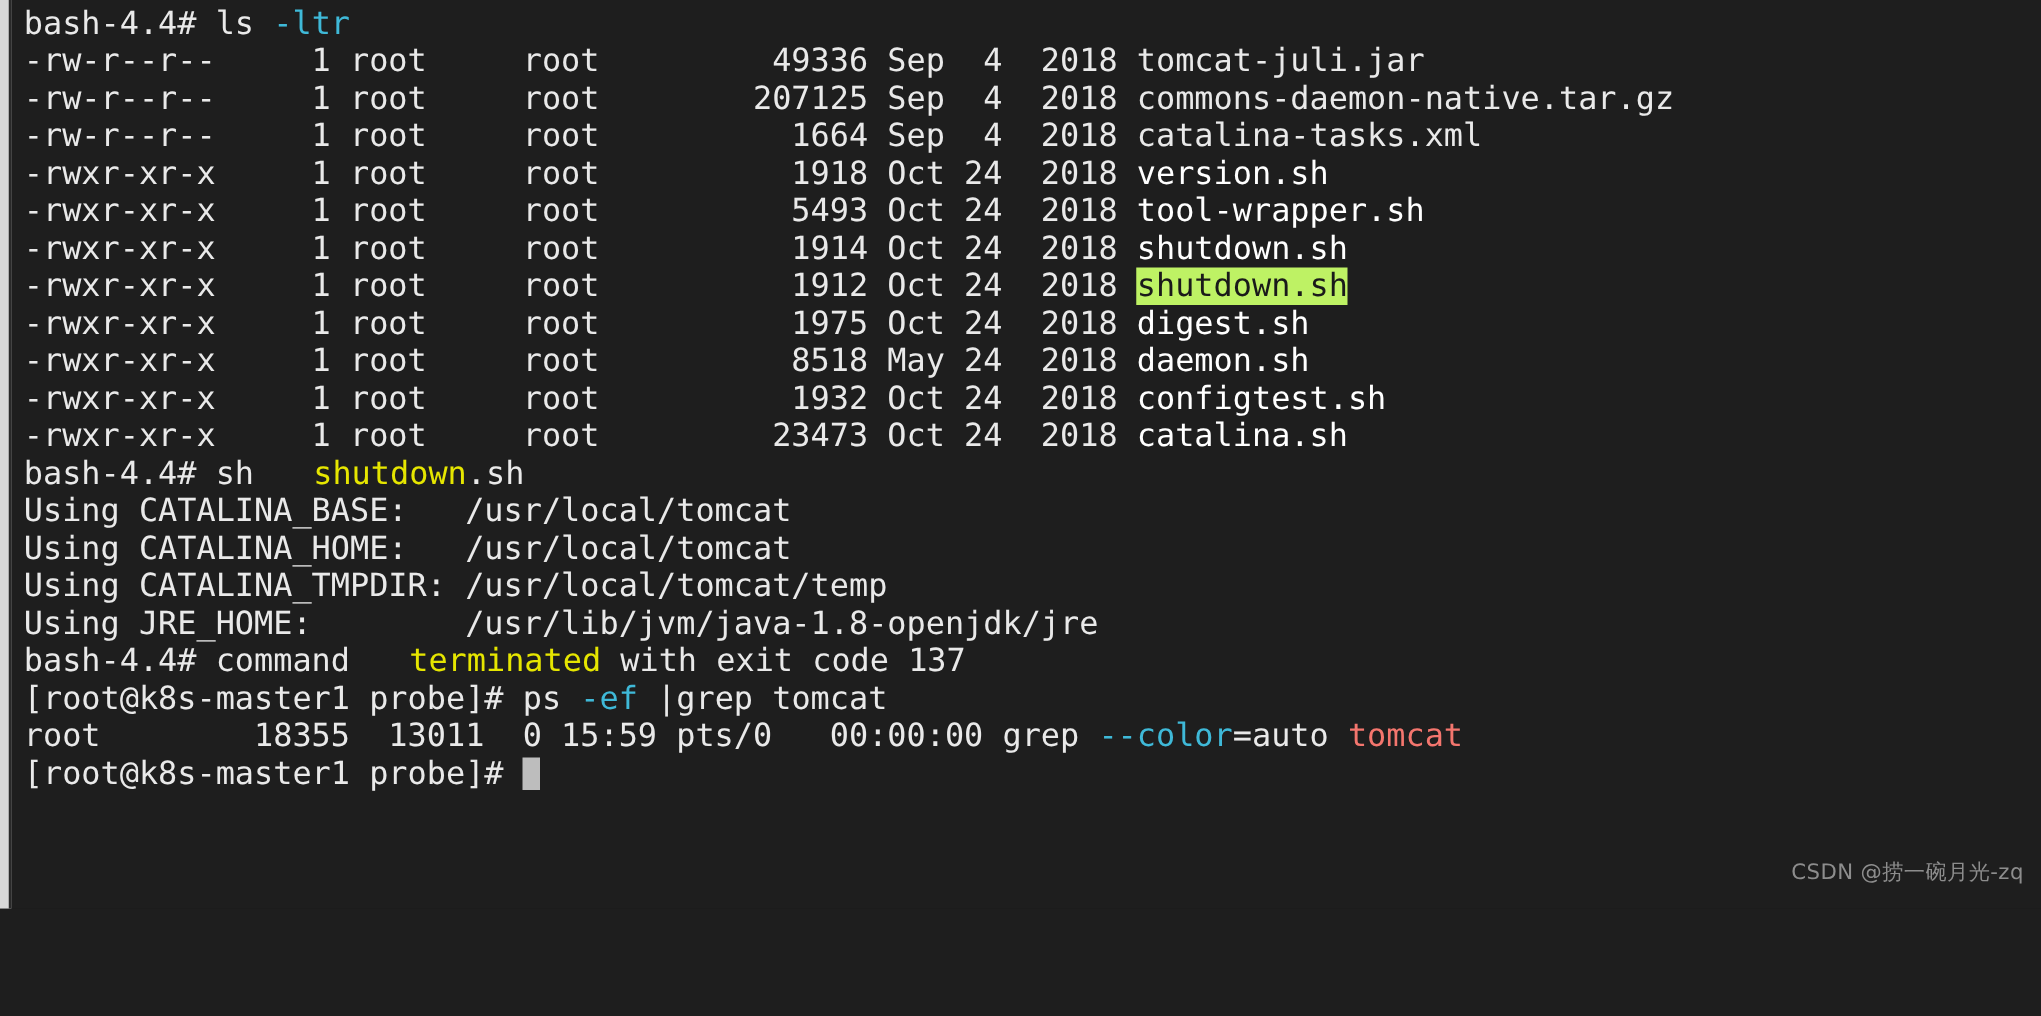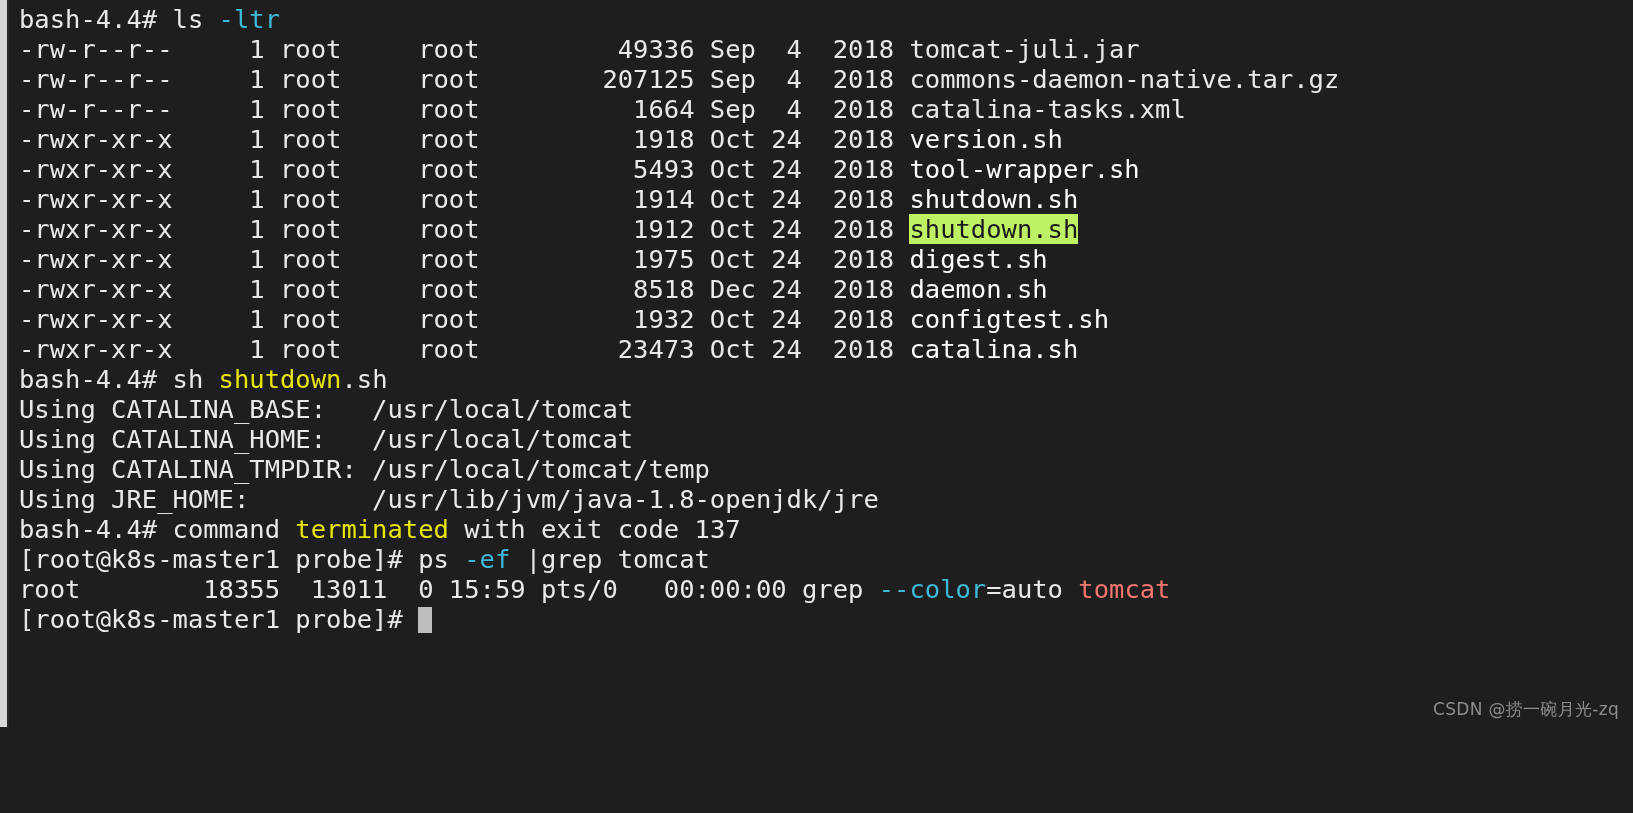--- a/index.html
+++ b/index.html
@@ -40,38 +40,38 @@
     font-size: 25.5px;
     line-height: 30px;
     white-space: pre;
     color: #e8e8e8;
     letter-spacing: 0px;
     height: 30px;
   }
   .fg-white   { color: #e9e9e9; }
   .fg-cyan    { color: #3fb9d8; }
   .fg-green   { color: #ffffff; }
-  .fg-yellow  { color: #e6e600; }
+  .fg-yellow  { color: #e6e600; margin-left: 32px; }
   .fg-red     { color: #f4766e; }
   .hl-green {
     background: #bef264;
     color: #1a1a1a;
     text-align: center;
   }
   .cursor {
     display: inline-block;
     width: 14px;
     height: 26px;
     background: #bdbdbd;
     vertical-align: -5px;
   }
   #watermark {
     position: absolute;
     right: 14px;
-    bottom: 6px;
+    bottom: 18px;
     color: #8d8d8d;
     font-size: 17px;
     font-family: "DejaVu Sans", "Liberation Sans", sans-serif;
     letter-spacing: 0.3px;
     white-space: pre;
   }
 </style>
 </head>
 <body>
 
@@ -86,21 +86,21 @@
 
     <div id="ls-rows">
         <div class="line"><span class="fg-white">-rw-r--r--     1 root     root         49336 Sep  4  2018 </span><span class="fg-white">tomcat-juli.jar</span></div>
         <div class="line"><span class="fg-white">-rw-r--r--     1 root     root        207125 Sep  4  2018 </span><span class="fg-white">commons-daemon-native.tar.gz</span></div>
         <div class="line"><span class="fg-white">-rw-r--r--     1 root     root          1664 Sep  4  2018 </span><span class="fg-white">catalina-tasks.xml</span></div>
         <div class="line"><span class="fg-white">-rwxr-xr-x     1 root     root          1918 Oct 24  2018 </span><span class="fg-green">version.sh</span></div>
         <div class="line"><span class="fg-white">-rwxr-xr-x     1 root     root          5493 Oct 24  2018 </span><span class="fg-green">tool-wrapper.sh</span></div>
         <div class="line"><span class="fg-white">-rwxr-xr-x     1 root     root          1914 Oct 24  2018 </span><span class="fg-green">shutdown.sh</span></div>
         <div class="line"><span class="fg-white">-rwxr-xr-x     1 root     root          1912 Oct 24  2018 </span><span class="fg-green hl-green">shutdown.sh</span></div>
         <div class="line"><span class="fg-white">-rwxr-xr-x     1 root     root          1975 Oct 24  2018 </span><span class="fg-green">digest.sh</span></div>
-        <div class="line"><span class="fg-white">-rwxr-xr-x     1 root     root          8518 Dec 24  2018 </span><span class="fg-green">daemon.sh</span></div>
+        <div class="line"><span class="fg-white">-rwxr-xr-x     1 root     root          8518 May 24  2018 </span><span class="fg-green">daemon.sh</span></div>
         <div class="line"><span class="fg-white">-rwxr-xr-x     1 root     root          1932 Oct 24  2018 </span><span class="fg-green">configtest.sh</span></div>
         <div class="line"><span class="fg-white">-rwxr-xr-x     1 root     root         23473 Oct 24  2018 </span><span class="fg-green">catalina.sh</span></div>
       </div>
 
     <div class="line"><span class="fg-white">bash-4.4#</span><span class="fg-white"> </span><span class="fg-white">sh </span><span class="fg-yellow">shutdown</span><span class="fg-white">.sh</span></div>
 
     <div id="env-rows">
         <div class="line fg-white"><span>Using CATALINA_BASE:   </span><span>/usr/local/tomcat</span></div>
         <div class="line fg-white"><span>Using CATALINA_HOME:   </span><span>/usr/local/tomcat</span></div>
         <div class="line fg-white"><span>Using CATALINA_TMPDIR: </span><span>/usr/local/tomcat/temp</span></div>

